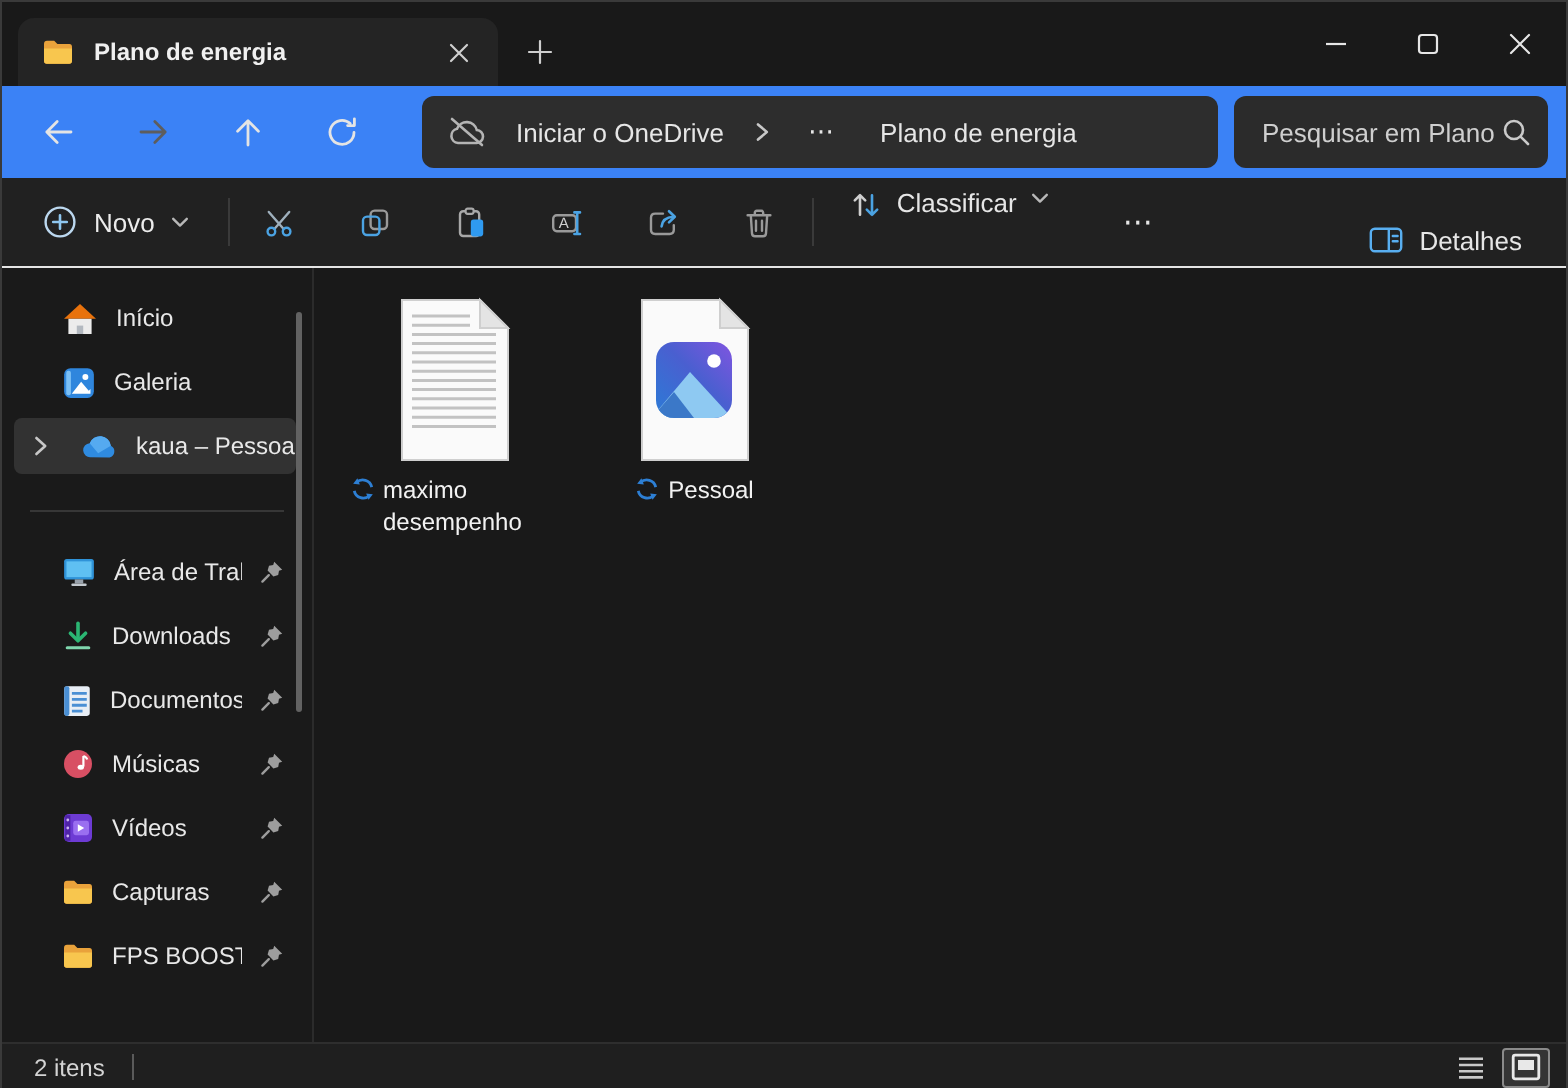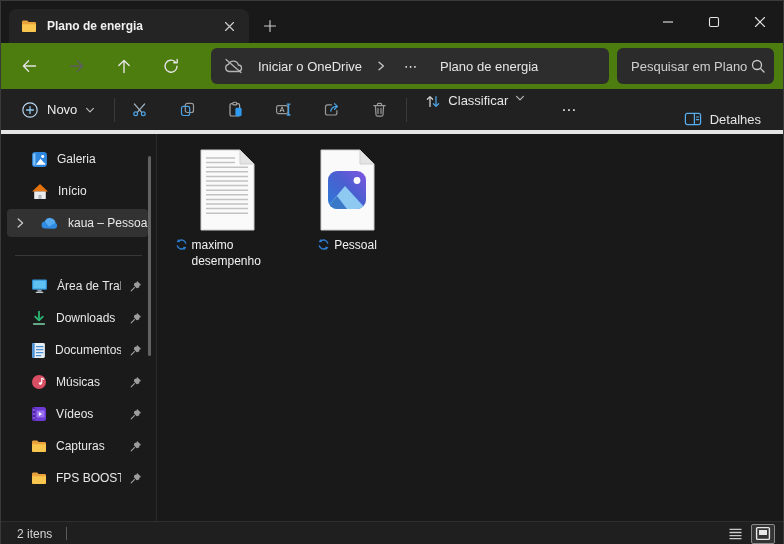--- a/index.html
+++ b/index.html
@@ -18,21 +18,21 @@
     background:#242424; border-radius:8px 8px 0 0;
     display:flex; align-items:center; padding:0 8px 0 12px; gap:10px;
   }
   .tab-title { font-size:12px; font-weight:700; color:#f0f0f0; flex:1; white-space:nowrap; overflow:hidden; }
   .tab-close { width:24px; height:24px; border-radius:4px; display:flex; align-items:center; justify-content:center; }
   .newtab { position:absolute; left:256px; top:13px; width:26px; height:24px; border-radius:4px; display:flex; align-items:center; justify-content:center; }
   .win-controls { position:absolute; right:0; top:0; height:42px; display:flex; }
   .win-btn { width:46px; height:42px; display:flex; align-items:center; justify-content:center; }
 
   
-  .navbar { position:relative; height:46px; background:#4d7c0f; }
+  .navbar { position:relative; height:46px; background:#3b82f6; }
   .nav-btn { position:absolute; top:5px; width:38px; height:36px; border-radius:5px; display:flex; align-items:center; justify-content:center; }
   .nav-back{left:9px;} .nav-fwd{left:57px;} .nav-up{left:104px;} .nav-refresh{left:151px;}
   .breadcrumb {
     position:absolute; left:210px; top:5px; width:398px; height:36px;
     background:#2d2d2d; border-radius:6px; display:flex; align-items:center;
     padding:0 12px; gap:10px; font-size:13px; color:#e6e6e6;
   }
   .crumb { white-space:nowrap; padding:2px 4px; border-radius:4px; }
   .crumb-dots { letter-spacing:1px; padding:2px 8px; }
   .searchbox {
@@ -40,21 +40,21 @@
     background:#2b2b2b; border-radius:6px; display:flex; align-items:center; padding:0 8px 0 14px;
   }
   .searchbox input {
     flex:1; min-width:0; background:transparent; border:none; outline:none;
     color:#e0e0e0; font-size:13px; font-family:inherit;
   }
   .searchbox input::placeholder { color:#cfcfcf; opacity:1; }
 
   
   .toolbar {
-    position:relative; height:45px; background:#212121; border-bottom:4px solid #e5e5e5;
+    position:relative; height:45px; background:#212121; border-bottom:1px solid #e5e5e5;
     display:flex; align-items:center;
   }
   .tool-new {
     margin-left:10px; height:34px; display:flex; align-items:center; gap:8px;
     padding:0 10px; border-radius:5px; font-size:13px; color:#ececec;
   }
   .tool-sep { width:1px; height:24px; background:#3a3a3a; }
   .sep-a { margin-left:9px; } .sep-b { margin-left:3px; }
   .tool-ic { width:44px; height:34px; margin:0 2px; border-radius:5px; display:flex; align-items:center; justify-content:center; }
   .tool-sort { margin-left:8px; height:34px; display:flex; align-items:flex-start; gap:7px; padding:0 10px; border-radius:5px; font-size:13px; color:#e6e6e6; }
@@ -263,36 +263,36 @@
         </svg>
       <span>Detalhes</span>
     </div>
   </div>
 
   <div class="main">
 
     <div class="sidebar">
 
       <div class="side-row">
+        <svg width="18" height="17" viewBox="0 0 18 17">
+            <path d="M9 1 17 8.4H1z" fill="#e8720c"></path>
+            <path d="M3.2 8.4h11.6V16H3.2z" fill="#ececec"></path>
+            <path d="M7.4 16v-4.2h3.2V16z" fill="#b3b9c0"></path>
+          </svg>
+        <span class="side-label">Início</span>
+      </div>
+
+      <div class="side-row">
         <svg width="17" height="17" viewBox="0 0 16 16">
             <rect x="1" y="1" width="14" height="14" rx="3" fill="#2f86dd"></rect>
             <rect x="2" y="2.2" width="2.2" height="11.6" rx="1" fill="#7cc0f5"></rect>
             <circle cx="11" cy="5.2" r="1.4" fill="#fff"></circle>
             <path d="M4.6 13 9 7.4l3.6 4.2.8-.8V13z" fill="#fff"></path>
           </svg>
         <span class="side-label">Galeria</span>
-      </div>
-
-      <div class="side-row">
-        <svg width="18" height="17" viewBox="0 0 18 17">
-            <path d="M9 1 17 8.4H1z" fill="#e8720c"></path>
-            <path d="M3.2 8.4h11.6V16H3.2z" fill="#ececec"></path>
-            <path d="M7.4 16v-4.2h3.2V16z" fill="#b3b9c0"></path>
-          </svg>
-        <span class="side-label">Início</span>
       </div>
 
       <div class="side-row selected">
         <span class="chev">
           <svg width="9" height="12" viewBox="0 0 9 12" fill="none">
               <path d="M2.2 2 6.6 6 2.2 10" stroke="#c8c8c8" stroke-width="1.3" stroke-linecap="round" stroke-linejoin="round"></path>
             </svg>
         </span>
         <svg width="19" height="13" viewBox="0 0 18 12">
             <path d="M5 10.8a3.3 3.3 0 0 1-.4-6.6A5.2 5.2 0 0 1 14.6 5.4 3 3 0 0 1 14 11z" fill="#2f8be0"></path>

